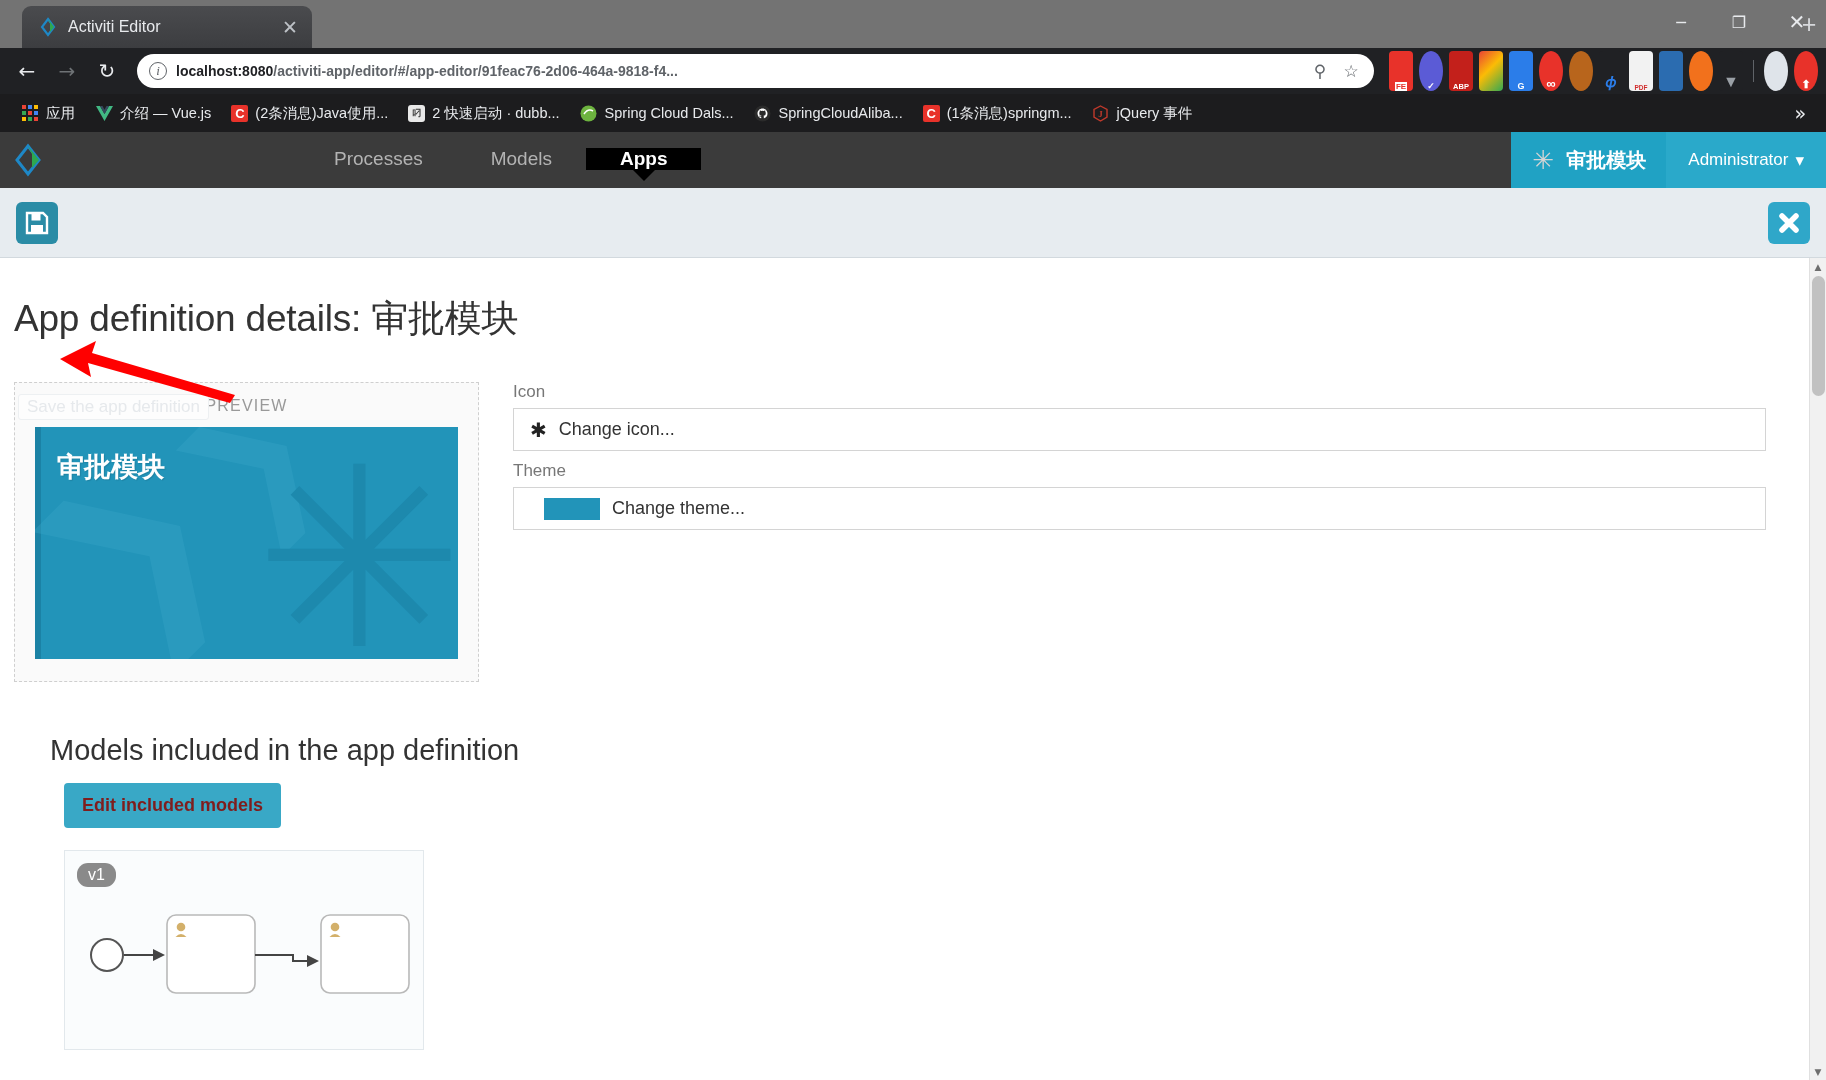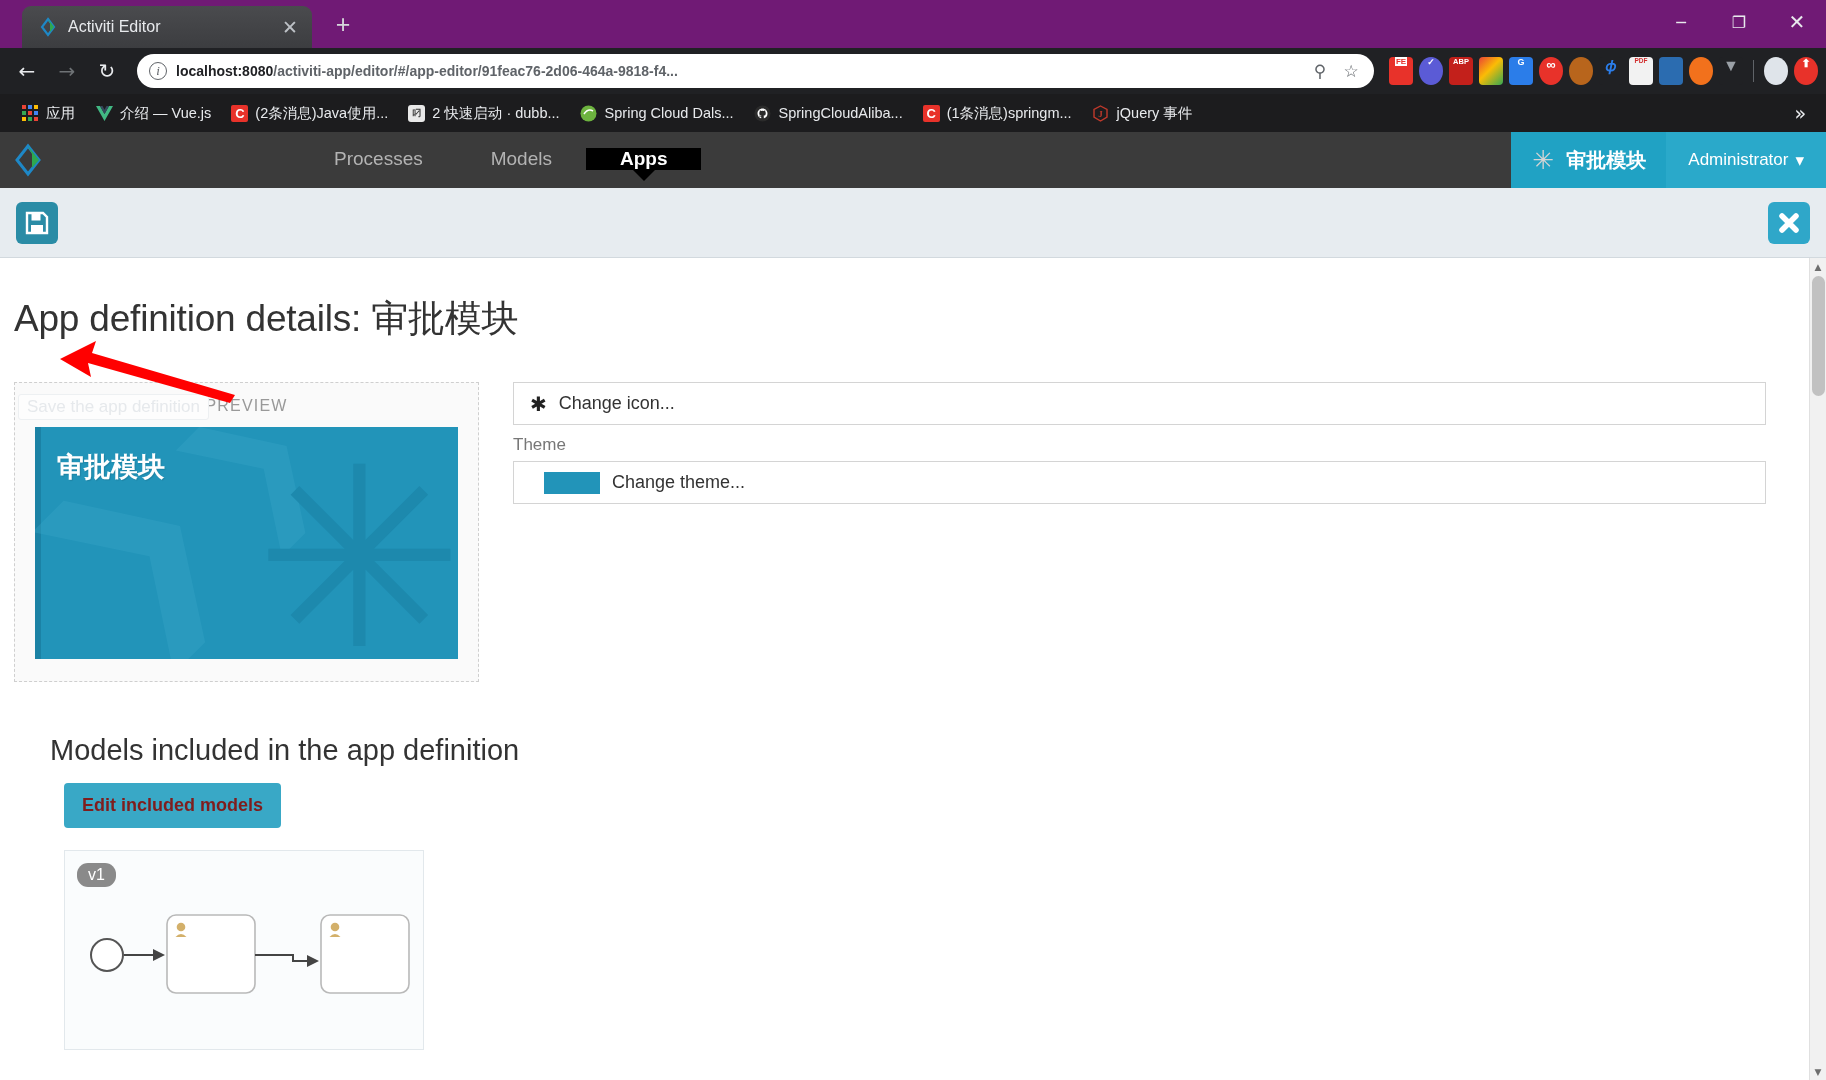--- a/index.html
+++ b/index.html
@@ -7,22 +7,22 @@
     width: 1826px; height: 1080px;
     overflow: hidden;
     font-family: "Liberation Sans", sans-serif;
     background: #202124;
   }
 
   
   .browser { width: 1826px; height: 1080px; display: flex; flex-direction: column; }
 
   .tabstrip {
-    height: 48px; background: #701a75; display: flex; align-items: flex-end;
-    position: relative; flex: none;
+    height: 48px; background: #737373; display: flex; align-items: flex-end;
+    position: relative; flex: none; justify-content: space-between;
   }
   .tab {
     height: 42px; width: 290px; margin-left: 22px;
     background: linear-gradient(180deg,#4a4b4e 0%,#3c3d40 100%);
     border-radius: 9px 9px 0 0;
     display: flex; align-items: center; padding: 0 10px 0 16px; gap: 10px;
     position: relative;
   }
   .tab-fav { width: 20px; height: 20px; flex: none; position: relative; }
   .tab-title {
@@ -62,22 +62,22 @@
   }
   .omni-info { width: 18px; height: 18px; flex: none; color: #5f6368; font-size: 13px;
     display:flex;align-items:center;justify-content:center; border:1.3px solid #5f6368; border-radius:50%;
     font-family: "Liberation Serif", serif; font-style: italic; }
   .omni-url { flex: 1; font-size: 14px; color: #5f6368; white-space: nowrap; overflow: hidden;
     font-family: "Liberation Sans", sans-serif; font-weight: bold; }
   .omni-url .host { color: #202124; }
   .omni-ico { width: 22px; flex: none; color: #5f6368; font-size: 17px; text-align: center;
     font-family: "DejaVu Sans", sans-serif;}
   .ext-strip { display: flex; align-items: center; gap: 6px; padding-left: 4px; flex: none; }
-  .ext { width: 24px; height: 28px; border-radius: 4px; flex: none; position: relative;
-    display: flex; align-items: flex-start; justify-content: center; font-size: 9px;
+  .ext { width: 24px; height: 40px; border-radius: 4px; flex: none; position: relative;
+    display: flex; align-items: flex-end; justify-content: center; font-size: 9px;
     font-weight: bold; color: #fff; overflow: hidden; font-family: "Liberation Sans", sans-serif; }
   .ext-div { width: 1px; height: 22px; background: #5f6368; margin: 0 4px; }
 
   .bookmarks {
     height: 38px; background: #1c1c1e; display: flex; align-items: center;
     padding: 0 12px; gap: 2px; flex: none; overflow: hidden;
   }
   .bm { display: flex; align-items: center; gap: 7px; padding: 4px 9px; border-radius: 4px;
         white-space: nowrap; flex: none; }
   .bm-label { color: #e8eaed; font-size: 14.5px; }
@@ -393,20 +393,21 @@
               <div class="preview-tile">
                 <span class="tile-chev" style="left:10px;top:26px;transform:rotate(-45deg)">❯</span>
                 <span class="tile-chev" style="left:150px;top:-36px;transform:rotate(-45deg);font-size:150px">❯</span>
                 <span class="tile-aster">✳</span>
                 <span class="tile-name">审批模块</span>
               </div>
             </div>
           </div>
 
           <div class="form-col">
+            <div class="form-label">Icon</div>
             <div class="form-field">
               <span class="f-aster">✱</span>
               <span>Change icon...</span>
             </div>
             <div class="form-label">Theme</div>
             <div class="form-field">
               <span class="swatch"></span>
               <span>Change theme...</span>
             </div>
           </div>

